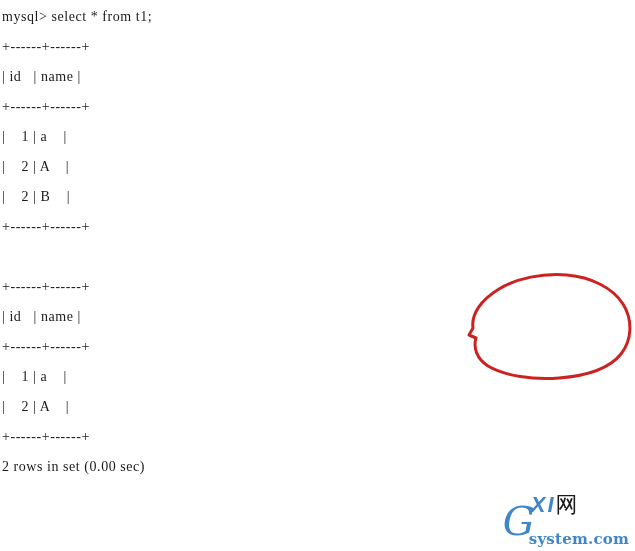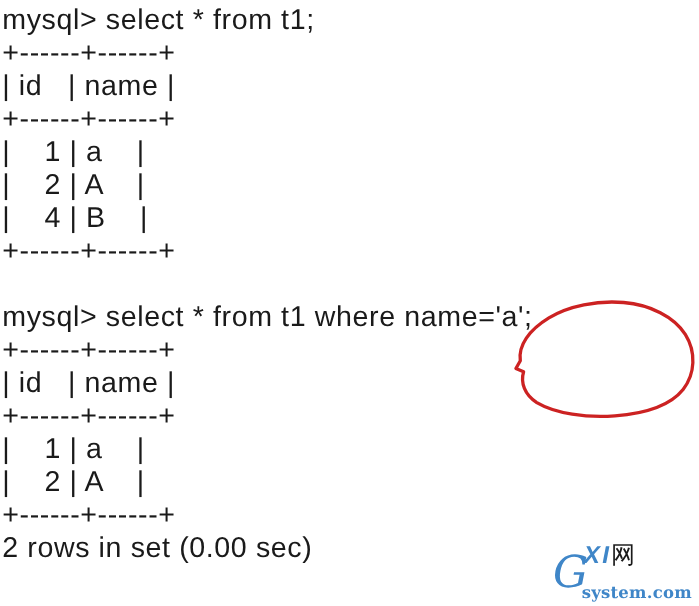--- a/index.html
+++ b/index.html
@@ -20,22 +20,22 @@
     position: absolute;
     left: 0;
     top: 0;
     width: 635px;
     height: 551px;
     padding: 2px 0 0 2px;
     box-sizing: border-box;
     z-index: 1;
   }
   .term-line {
-    font-family: Liberation Sans, sans-serif;
-    font-size: 26px;
+    font-family: Liberation Serif, serif;
+    font-size: 14px;
     line-height: 30px;
     height: 30px;
     letter-spacing: 0.55px;
     color: #1a1a1a;
     white-space: pre;
     -webkit-font-smoothing: antialiased;
   }
   .term-line.blank {
     color: transparent;
   }
@@ -118,24 +118,23 @@
 <body style="background: rgb(255, 255, 255);">
 
 <div id="terminal">
 
   <div class="term-line" style="color: rgb(26, 26, 26);">mysql&gt; select * from t1;</div>
   <div class="term-line" style="color: rgb(26, 26, 26);">+------+------+</div>
   <div class="term-line" style="color: rgb(26, 26, 26);">| id   | name |</div>
   <div class="term-line" style="color: rgb(26, 26, 26);">+------+------+</div>
   <div class="term-line" style="color: rgb(26, 26, 26);">|    1 | a    |</div>
   <div class="term-line" style="color: rgb(26, 26, 26);">|    2 | A    |</div>
-  <div class="term-line" style="color: rgb(26, 26, 26);">|    4 | B    |</div>
+  <div class="term-line" style="color: rgb(26, 26, 26);">|    2 | B    |</div>
   <div class="term-line" style="color: rgb(26, 26, 26);">+------+------+</div>
   <div class="term-line blank"></div>
-  <div class="term-line" style="color: rgb(26, 26, 26);">mysql&gt; select * from t1 where name='a';</div>
   <div class="term-line" style="color: rgb(26, 26, 26);">+------+------+</div>
   <div class="term-line" style="color: rgb(26, 26, 26);">| id   | name |</div>
   <div class="term-line" style="color: rgb(26, 26, 26);">+------+------+</div>
   <div class="term-line" style="color: rgb(26, 26, 26);">|    1 | a    |</div>
   <div class="term-line" style="color: rgb(26, 26, 26);">|    2 | A    |</div>
   <div class="term-line" style="color: rgb(26, 26, 26);">+------+------+</div>
   <div class="term-line" style="color: rgb(26, 26, 26);">2 rows in set (0.00 sec)</div>
 
 </div>
 

